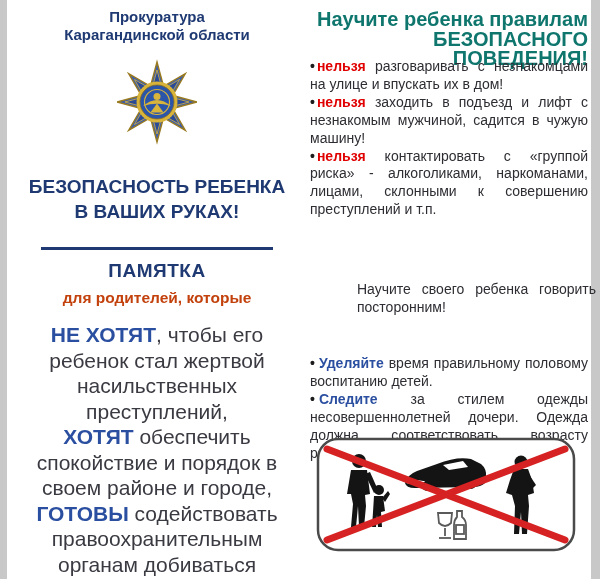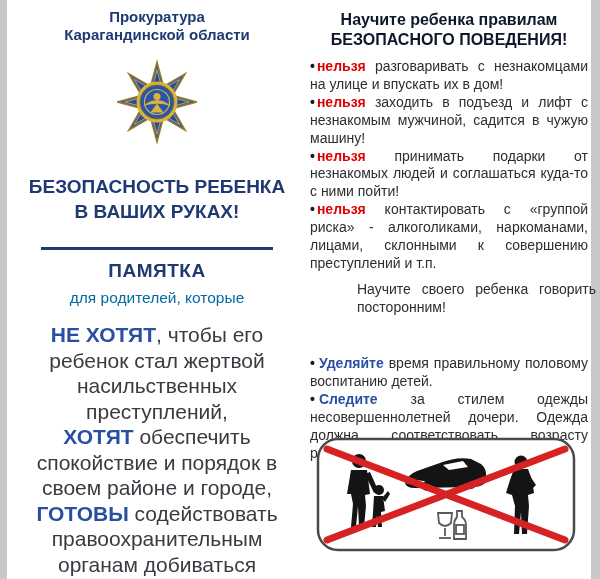--- a/index.html
+++ b/index.html
@@ -11,26 +11,26 @@
 
   .col-left{position:absolute;left:16px;top:0;width:282px;height:410px;}
   .col-right{position:absolute;left:310px;top:0;width:278px;height:579px;}
   .abs{position:absolute;left:0;width:100%;}
 
   .org{top:8px;text-align:center;color:#1f3a73;font-weight:700;font-size:15px;line-height:18px;}
   .emblem-wrap{top:58px;display:flex;justify-content:center;}
   .main-title{top:174px;text-align:center;color:#1f3a73;font-weight:700;font-size:19px;line-height:25px;}
   .rule-line{top:247px;left:25px;width:232px;height:3px;background:#1f3a73;}
   .memo-title{top:260px;text-align:center;color:#1f3a73;font-weight:700;font-size:19px;letter-spacing:0.5px;}
-  .memo-sub{top:289px;text-align:center;color:#0369a1;font-weight:400;font-size:15.5px;}
+  .memo-sub{top:289px;text-align:center;color:#c2410c;font-weight:700;font-size:15.5px;}
   .statements{top:322px;text-align:center;color:#3a3a42;font-size:21px;line-height:25.5px;}
   .statements p{margin:0;}
   .kw-blue{color:#2b4fa0;font-weight:700;}
 
-  .heading{top:10px;text-align:center;color:#0f172a;font-weight:700;font-size:16px;line-height:19.5px;}
+  .heading{top:10px;text-align:right;color:#0f766e;font-weight:700;font-size:20px;line-height:19.5px;}
   .rules{top:58px;}
   .rules p,.advices p,.say-no{margin:0;text-align:justify;color:#2d2d33;font-size:14px;line-height:17.9px;}
   .bullet{font-weight:700;color:#1c1c1c;margin-right:2px;}
   .advices .bullet{margin-right:4px;}
   .kw-red{color:#e00000;font-weight:700;}
   .say-no-wrap{top:280px;margin-left:47px;}
   .advices{top:322px;margin-top:32px;}
   .advices p,.say-no{line-height:18px;}
   .nobox-wrap{top:436px;left:5px;width:262px;height:117px;}
   .nobox-wrap svg{display:block;width:262px;height:117px;}
@@ -80,21 +80,20 @@
 
   <div class="col-right">
     <div class="abs heading">
       <div>Научите ребенка правилам</div>
       <div>БЕЗОПАСНОГО ПОВЕДЕНИЯ!</div>
     </div>
 
     <div class="abs rules">
       <p><span class="bullet">•</span><span class="kw-red">нельзя</span><span> разговаривать с незнакомцами на улице и впускать их в дом!</span></p>
       <p><span class="bullet">•</span><span class="kw-red">нельзя</span><span> заходить в подъезд и лифт с незнакомым мужчиной, садится в чужую машину!</span></p>
-      <p><span class="bullet">•</span><span class="kw-red">нельзя</span><span> принимать подарки от незнакомых людей и соглашаться куда-то с ними пойти!</span></p>
       <p><span class="bullet">•</span><span class="kw-red">нельзя</span><span> контактировать с «группой риска» - алкоголиками, наркоманами, лицами, склонными к совершению преступлений и т.п.</span></p>
     </div>
 
     <div class="abs say-no-wrap">
       <p class="say-no"><span>Научите своего ребенка говорить </span><span class="kw-red">НЕТ</span><span> посторонним!</span></p>
     </div>
 
     <div class="abs advices">
       <p><span class="bullet">•</span><span class="kw-blue">Уделяйте</span><span> время правильному половому воспитанию детей.</span></p>
       <p><span class="bullet">•</span><span class="kw-blue">Следите</span><span> за стилем одежды несовершеннолетней дочери. Одежда должна соответствовать возрасту ребенка.</span></p>

